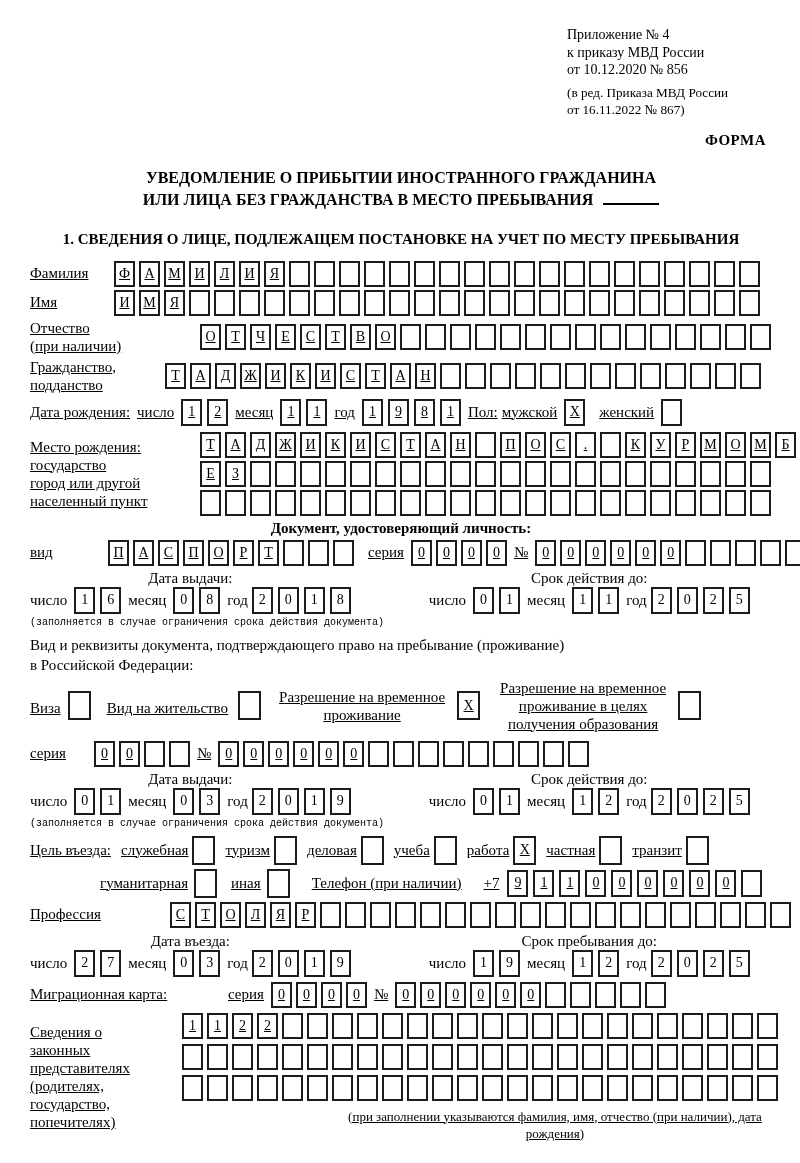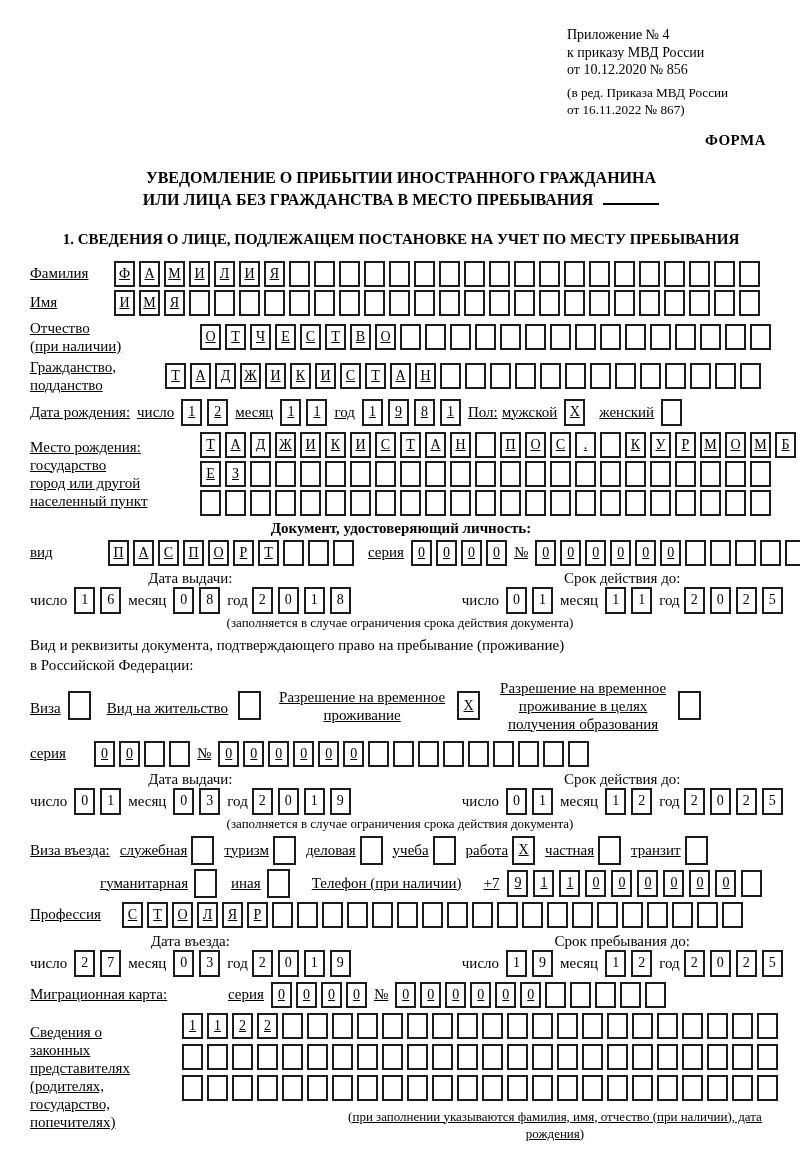--- a/index.html
+++ b/index.html
@@ -37,26 +37,26 @@
   .dc .cell { width:21px; height:27px; }
   .cb .cell { width:23px; height:29px; }
   .col { display:flex; flex-direction:column; gap:3px; }
 
   .sub { margin:0 7px; flex:none; }
   .sub0 { margin-right:7px; flex:none; }
   .pt { padding-top:5px; }
 
   .doc-heading { text-align:center; font-weight:bold; margin:4px 0 3px 0; }
 
-  .dates-row { display:flex; margin-top:2px;gap:33px; }
+  .dates-row { display:flex; margin-top:2px; }
   .dg { text-align:center; }
   .dg-cap { line-height:18px; }
   .dg-line { display:flex; align-items:center; }
   .dg.rgt { margin-left:78px; }
-  .note { font-size:13px; text-align:center; margin:1px 2px 4px 0; line-height:16px; }
+  .note { font-size:10px; text-align:left; margin:1px 2px 4px 0; line-height:16px;font-family:Liberation Mono, monospace; }
 
   .para { line-height:20px; }
   .ctr { text-align:center; line-height:17.5px; flex:none; }
   .visa-row { margin-top:4px; margin-bottom:8px; }
   .opt { flex:none; margin:0 4px 0 10px; }
   .opt1 { flex:none; margin-right:6px; }
 
   .reps-note { font-size:13px; margin:2px 0 0 150px; text-align:center; line-height:17px; }
 </style>
 </head>
@@ -514,21 +514,21 @@
             <span class="cell">0</span>
             <span class="cell">2</span>
             <span class="cell">5</span>
           </span>
       </div>
     </div>
   </div>
   <div class="note">(заполняется в случае ограничения срока действия документа)</div>
 
   <div class="row" style="margin-top:4px;">
-    <span class="lbl">Виза въезда:</span>
+    <span class="lbl">Цель въезда:</span>
     <span class="opt">служебная</span>
     <span class="cells cb">
         <span class="cell"></span>
       </span>
     <span class="opt">туризм</span>
     <span class="cells cb">
         <span class="cell"></span>
       </span>
     <span class="opt">деловая</span>
     <span class="cells cb">
@@ -570,21 +570,21 @@
         <span class="cell">0</span>
         <span class="cell">0</span>
         <span class="cell">0</span>
         <span class="cell">0</span>
         <span class="cell">0</span>
         <span class="cell">0</span>
         <span class="cell"></span>
       </span>
   </div>
 
-  <div class="row" style="margin-top:4px;">
+  <div class="row" style="margin-top:4px;gap:48px;">
     <span class="lbl w92">Профессия</span>
     <span class="cells">
         <span class="cell">С</span>
         <span class="cell">Т</span>
         <span class="cell">О</span>
         <span class="cell">Л</span>
         <span class="cell">Я</span>
         <span class="cell">Р</span>
         <span class="cell"></span>
         <span class="cell"></span>

